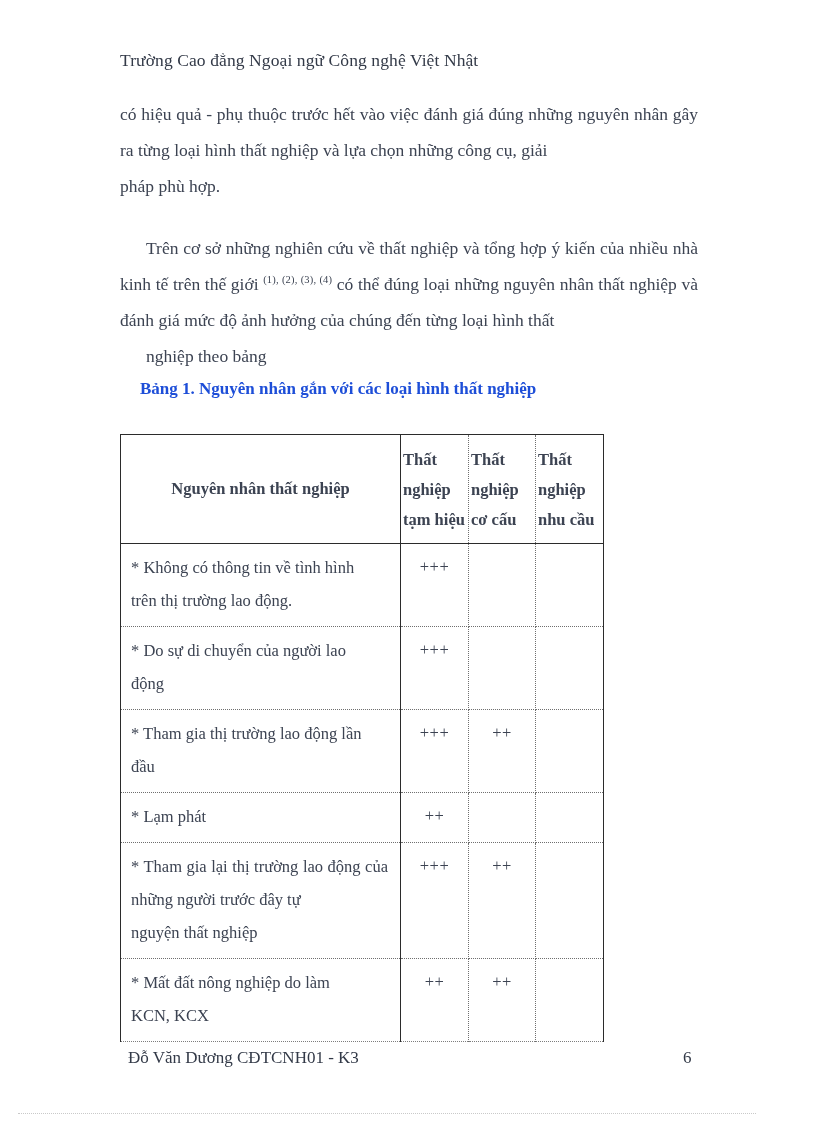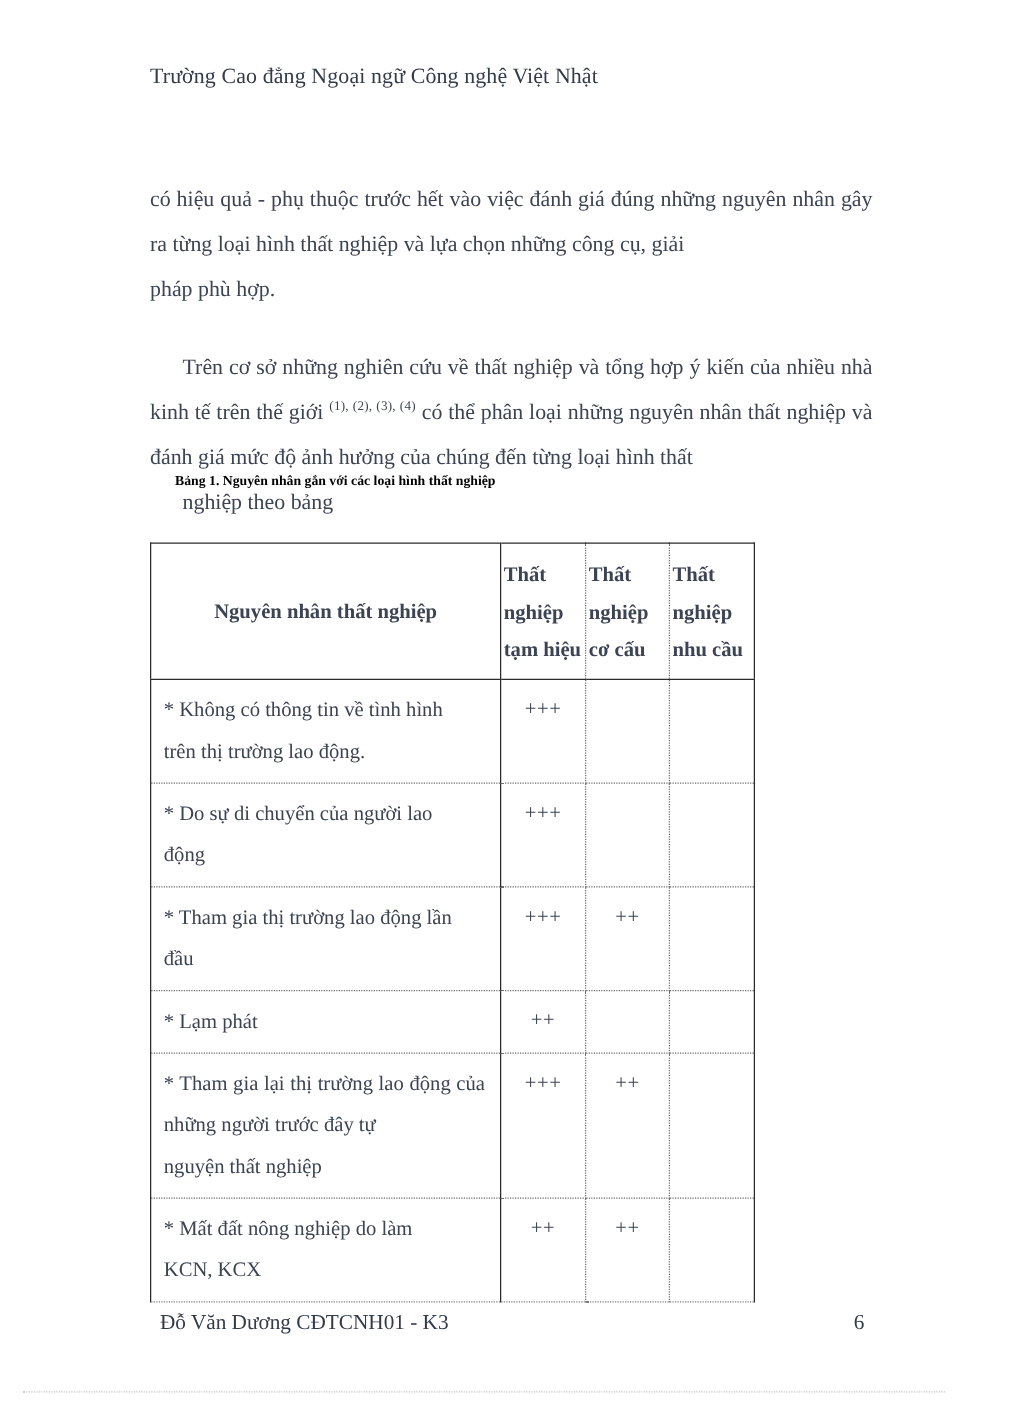--- a/index.html
+++ b/index.html
@@ -27,21 +27,20 @@
     font-size: 17.5px;
     letter-spacing: 0.1px;
     color: #333a48;
     white-space: nowrap;
   }
   .body-block {
     position: absolute;
     left: 120px;
     top: 96px;
     width: 578px;
-    margin-top: 45px;
   }
   p.para {
     margin: 0 0 0 0;
     font-size: 17.5px;
     line-height: 36px;
     text-align: justify;
     text-justify: inter-word;
     color: #3c4352;
   }
   p.para.spaced {
@@ -57,23 +56,23 @@
   sup.refs {
     font-size: 10.5px;
     vertical-align: super;
     line-height: 0;
     letter-spacing: 0.2px;
   }
   .table-caption {
     position: absolute;
     left: 140px;
     top: 379px;
-    font-size: 11px;
+    font-size: 17px;
     font-weight: bold;
-    color: #000000;
+    color: #1d4ed8;
     white-space: nowrap;
   }
 
   
   .tbl-wrap {
     position: absolute;
     left: 120px;
     top: 434px;
     width: 483px;
   }
@@ -178,21 +177,21 @@
   <div class="body-block">
 
     <p class="para">
       <span>có hiệu quả - phụ thuộc trước hết vào việc đánh giá đúng những nguyên</span>
       <span>nhân gây ra từng loại hình thất nghiệp và lựa chọn những công cụ, giải</span>
       <span class="lastline">pháp phù hợp.</span>
     </p>
 
     <p class="para spaced indent">
       <span>Trên cơ sở những nghiên cứu về thất nghiệp và tổng hợp ý kiến của nhiều</span>
-      <span>nhà kinh tế trên thế giới </span><sup class="refs">(1), (2), (3), (4)</sup><span> có thể phân loại những nguyên nhân thất</span>
+      <span>nhà kinh tế trên thế giới </span><sup class="refs">(1), (2), (3), (4)</sup><span> có thể đúng loại những nguyên nhân thất</span>
       <span>nghiệp và đánh giá mức độ ảnh hưởng của chúng đến từng loại hình thất</span>
       <span class="lastline">nghiệp theo bảng</span>
     </p>
 
   </div>
 
   <div class="table-caption">Bảng 1. Nguyên nhân gắn với các loại hình thất nghiệp</div>
 
   <div class="tbl-wrap">
     <table class="grid">

